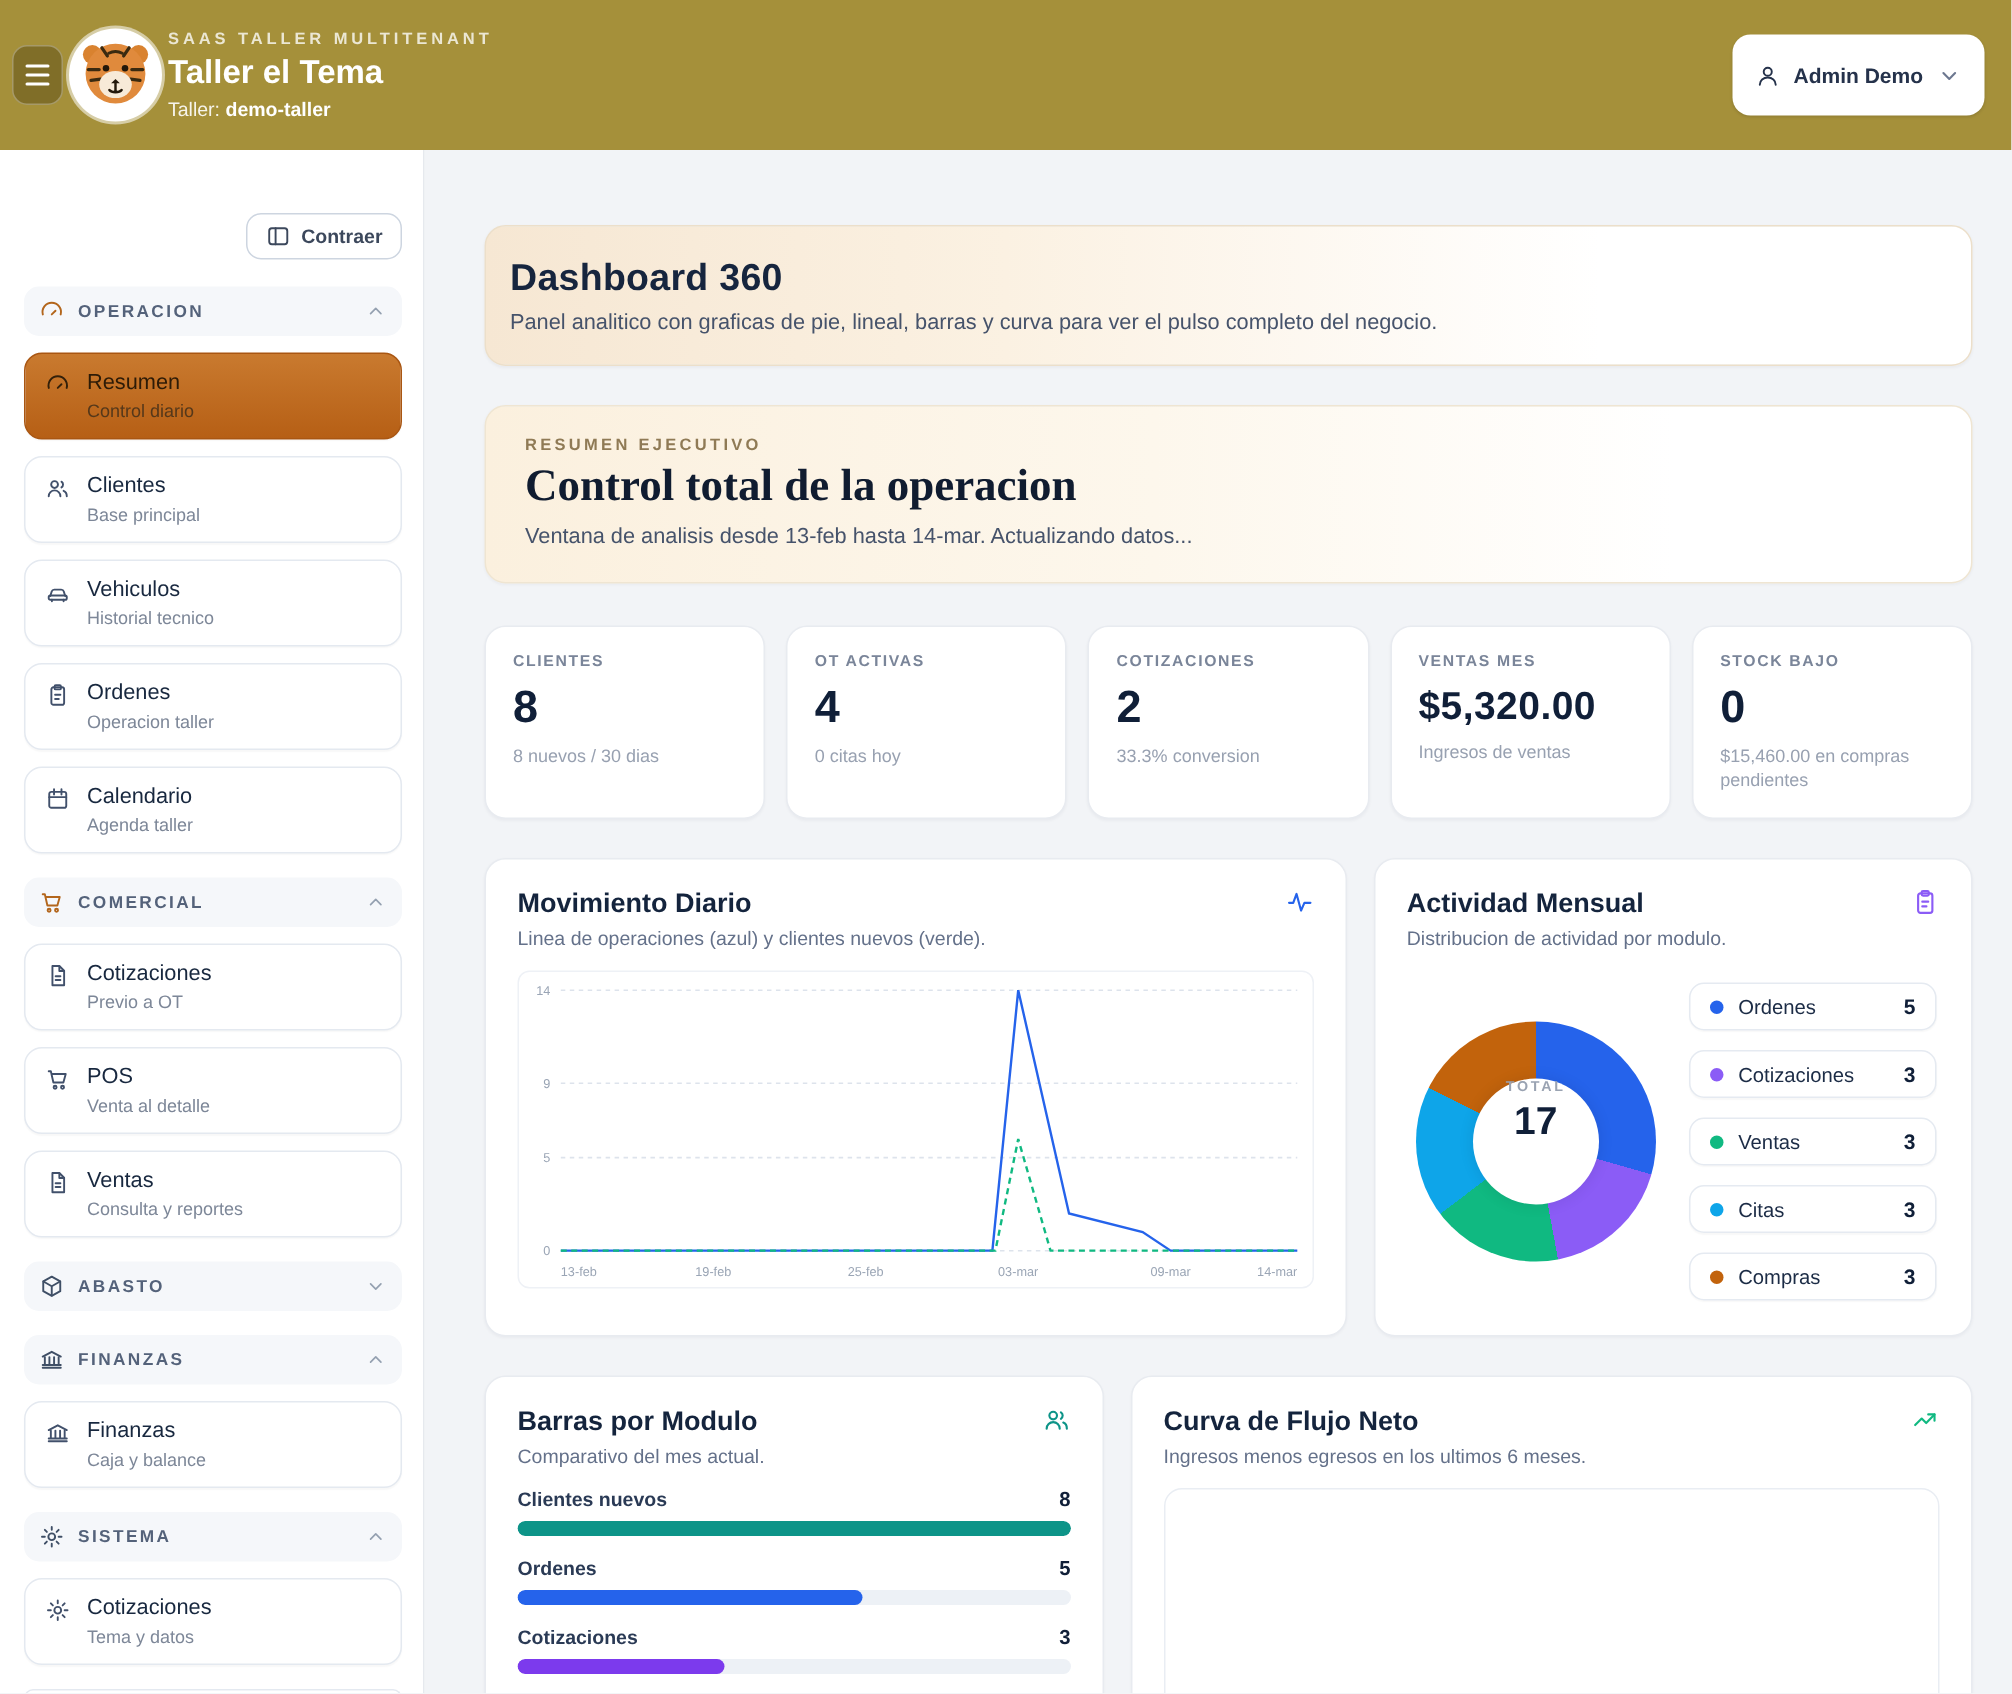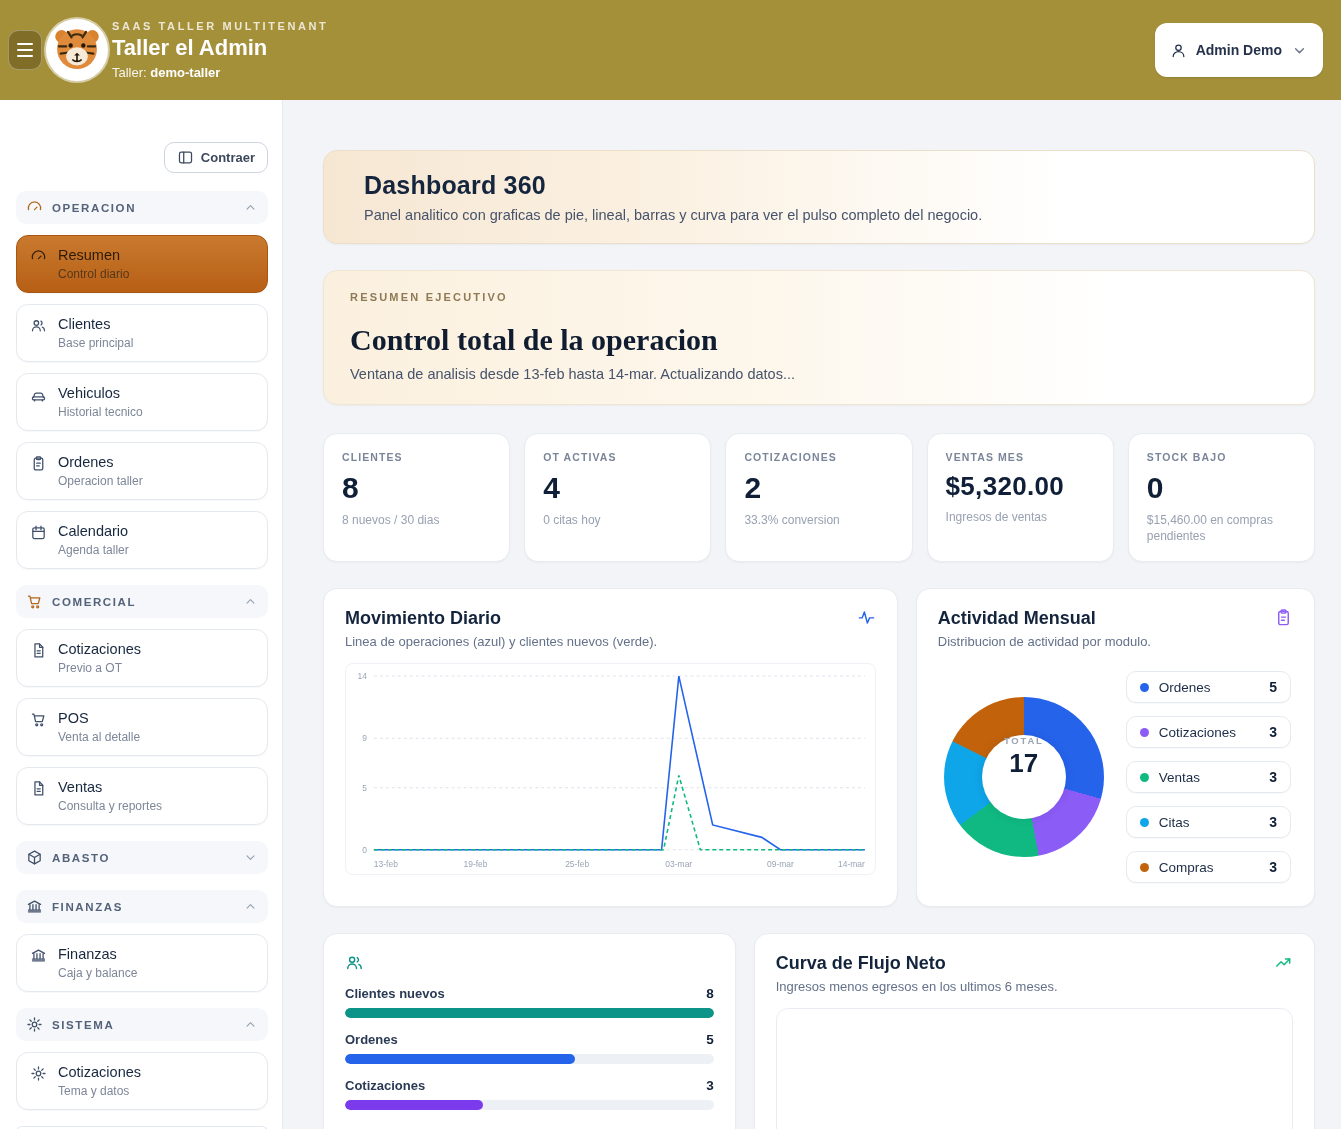--- a/index.html
+++ b/index.html
@@ -46,26 +46,26 @@
   .item-title{font-size:14.5px;font-weight:400;color:#18283f;line-height:17px}
   .item-sub{font-size:12px;color:#7d8798;margin-top:3px;line-height:14px}
   .item.active{background:linear-gradient(180deg,#c97a2f,#b65f15);border-color:#a95612}
   .item.active .icon{color:#33200a}
   .item.active .item-title{color:#2d1b07}
   .item.active .item-sub{color:#55381a}
   .item.stub{height:12px;padding:0;border-bottom:none}
 
   
   .card{background:#fff;border:1px solid #e8ebf0;border-radius:14px;box-shadow:0 1px 2px rgba(16,24,40,.04)}
-  .hero{background:linear-gradient(90deg,#f6e7d3 0%,#fbf1e2 35%,#ffffff 75%);border-color:#ecdfca;padding:20px 40px}
+  .hero{background:linear-gradient(90deg,#f6e7d3 0%,#fbf1e2 35%,#ffffff 75%);border-color:#ecdfca;padding:20px 16px}
   .hero h1{font-size:25px;font-weight:800;color:#16253e;letter-spacing:.2px}
   .hero p{font-size:14.5px;color:#46536b;margin-top:7px}
   .exec{margin-top:26px;background:linear-gradient(90deg,#fbf0de 0%,#fdf7ec 45%,#ffffff 80%);border-color:#efe5d2;padding:20px 26px 22px}
   .kicker{font-size:11px;font-weight:700;letter-spacing:2.2px;color:#8f7a55}
-  .exec h2{font-family:"Liberation Serif",serif;font-size:30px;font-weight:700;color:#101c30;margin:20px 0 9px}
+  .exec h2{font-family:"Liberation Serif",serif;font-size:30px;font-weight:700;color:#101c30;margin:4px 0 9px}
   .exec p{font-size:14.5px;color:#46536b}
 
   .stats{display:grid;grid-template-columns:repeat(5,1fr);gap:14px;margin-top:28px}
   .stat{padding:17px 18px}
   .stat-label{font-size:10.5px;font-weight:700;letter-spacing:1.1px;color:#7a8599}
   .stat-value{font-weight:800;color:#101f38;margin-top:8px;letter-spacing:.3px;white-space:nowrap}
   .stat-sub{font-size:12px;color:#98a1b1;margin-top:7px;line-height:1.35}
 
   .charts-row{display:grid;grid-template-columns:1.44fr 1fr;gap:18px;margin-top:26px}
   .chart-card,.bottom-row .card{padding:19px 21px}
@@ -119,21 +119,21 @@
       <ellipse cx="32" cy="39" rx="12" ry="10" fill="#f7ead8"></ellipse>
       <circle cx="25" cy="27" r="2.4" fill="#23180a"></circle>
       <circle cx="39" cy="27" r="2.4" fill="#23180a"></circle>
       <path d="M32 35l-3.2 3h6.4z" fill="#23180a"></path>
       <path d="M32 38v6M27.5 43c1.6 2.2 7.4 2.2 9 0" stroke="#23180a" stroke-width="1.8" fill="none" stroke-linecap="round"></path>
       <path d="M27 16c3-1.6 7-1.6 10 0" stroke="#3a2a10" stroke-width="2.2" fill="none" stroke-linecap="round"></path>
     </svg>
   </div>
   <div class="h-text">
     <div class="app-label">SAAS TALLER MULTITENANT</div>
-    <div class="h-title">Taller el Admin</div>
+    <div class="h-title">Taller el Tema</div>
     <div class="h-sub"><span>Taller:</span>&nbsp;<b>demo-taller</b></div>
   </div>
   <button class="admin">
     <span class="icon">
         <svg viewBox="0 0 24 24" fill="none" stroke="currentColor" stroke-width="1.8" stroke-linecap="round" stroke-linejoin="round">
           <circle cx="12" cy="8.2" r="3.8"></circle>
           <path d="M4.5 20.5c0-4 3.4-6.8 7.5-6.8s7.5 2.8 7.5 6.8"></path>
         </svg>
       </span>
     <span>Admin Demo</span>
@@ -490,20 +490,24 @@
                 <span class="lval">3</span>
               </div>
             </div>
         </div>
       </div>
     </section>
 
     <section class="bottom-row">
       <div class="card">
         <div class="card-head">
+          <div>
+            <h3>Barras por Modulo</h3>
+            <p>Comparativo del mes actual.</p>
+          </div>
           <span class="icon hicon teal">
               <svg viewBox="0 0 24 24" fill="none" stroke="currentColor" stroke-width="1.8" stroke-linecap="round" stroke-linejoin="round">
                 <circle cx="9" cy="8.5" r="3.2"></circle>
                 <path d="M3.5 19.5c0-3 2.5-5.5 5.5-5.5s5.5 2.5 5.5 5.5"></path>
                 <path d="M15.5 5.8a3.2 3.2 0 0 1 0 5.4"></path>
                 <path d="M17.5 14.4c1.8.7 3 2.3 3 5.1"></path>
               </svg>
             </span>
         </div>
         <div id="bars">

